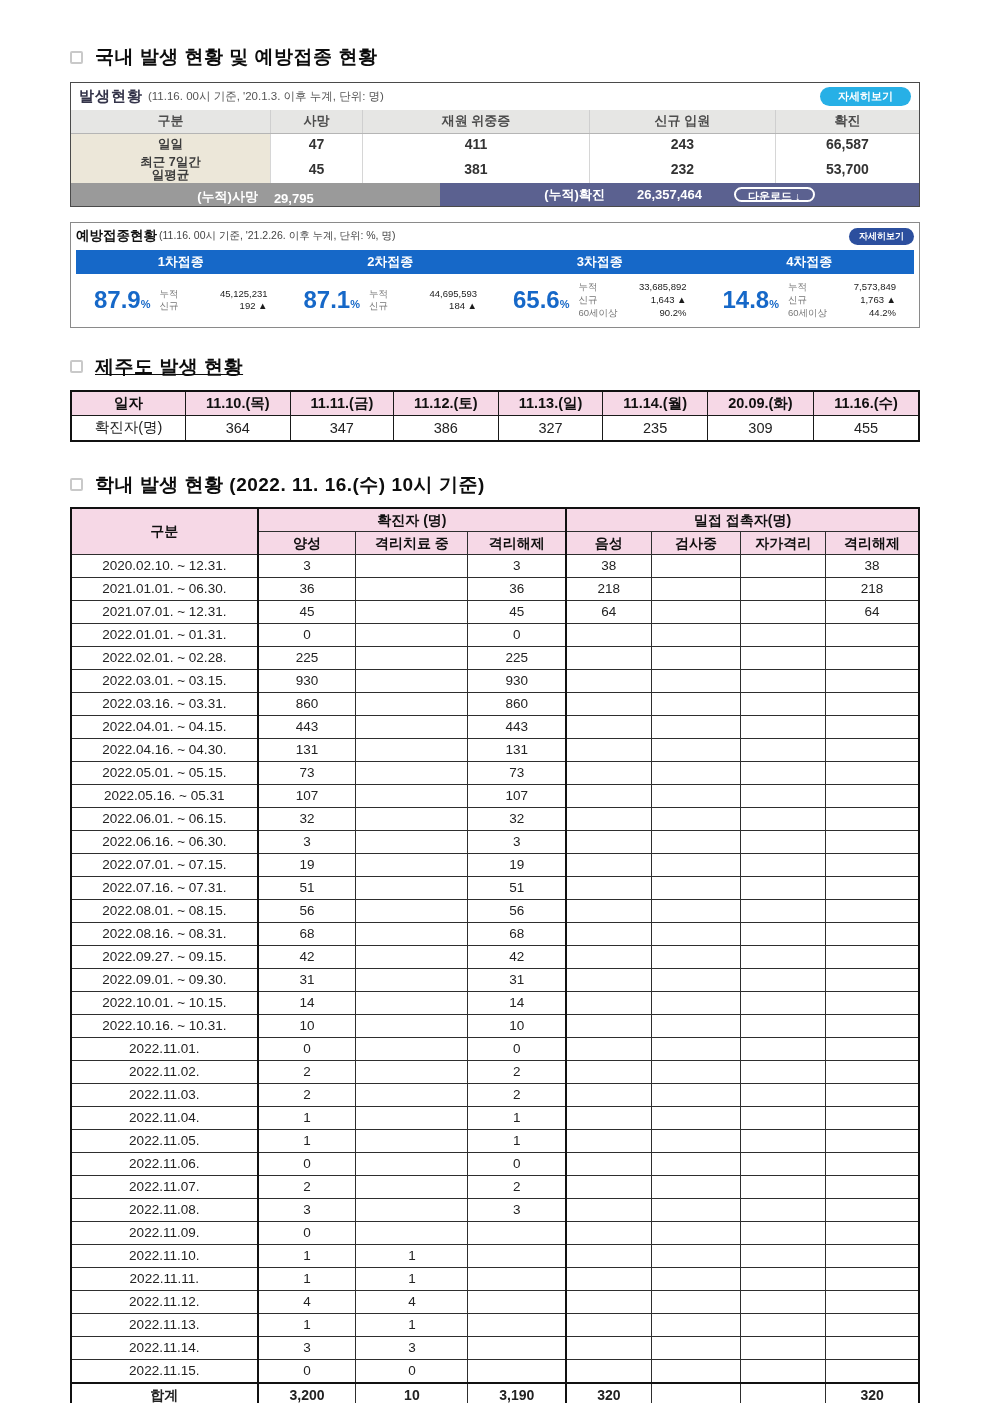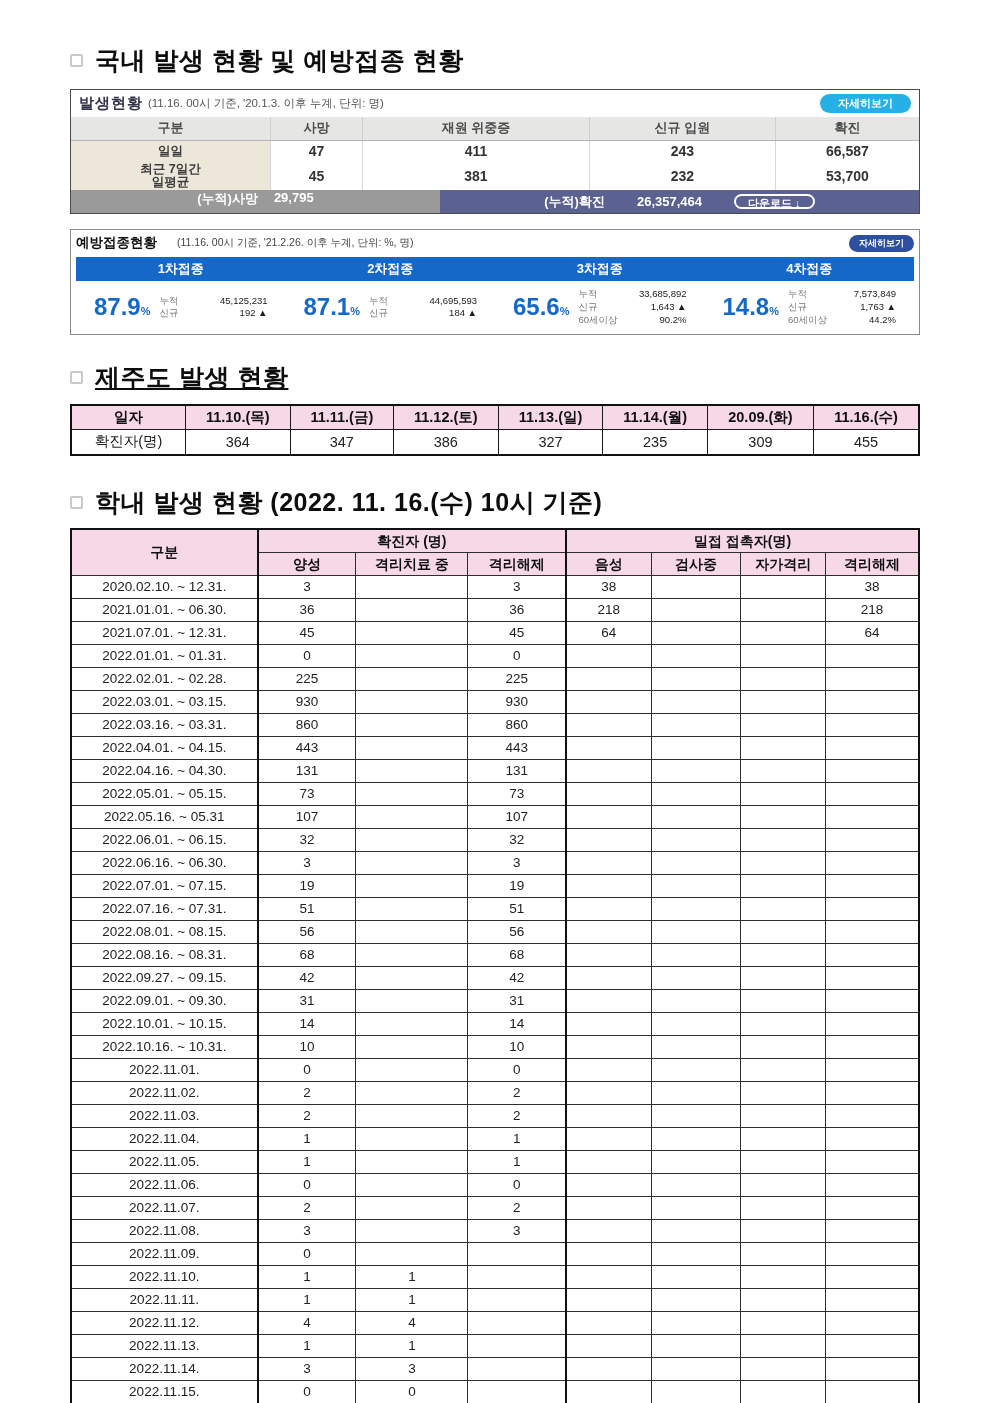--- a/index.html
+++ b/index.html
@@ -7,21 +7,21 @@
   body {
     width:992px; height:1403px;
     font-family:"Liberation Sans","DejaVu Sans",sans-serif;
     color:#222; position:relative;
   }
   .content { width:850px; margin-left:70px; }
 
   
   .sec-title {
     display:flex; align-items:center; gap:12px;
-    font-size:25px; font-weight:bold; color:#0d0d0d; letter-spacing:0.5px;
+    font-size:19px; font-weight:bold; color:#0d0d0d; letter-spacing:0.5px;
   }
   .sec-title .cb {
     width:13px; height:13px; border:2px solid #c9c9c9; border-radius:2px;
     flex:0 0 auto; background:#fff;
   }
   #sec1-title { padding-top:44px; }
   #sec2-title { margin-top:26px;text-decoration:underline; }
   #sec3-title { margin-top:30px; }
 
   
@@ -43,36 +43,36 @@
   .ob-table td {
     text-align:center; font-size:14px; font-weight:600; color:#333;
     height:22px; border-left:1px solid #d6d6d6;
   }
   .ob-table td.rowlabel {
     background:#ece7d9; font-size:12.5px; white-space:pre-line; line-height:1.05;
     border-left:none; color:#3c3c3c;
   }
   .ob-footer { display:flex; height:23px; color:#fff; font-weight:bold; font-size:13px; }
   .ob-footer .fl {
-    width:43.5%; background:#9a9a9a; display:flex; align-items:flex-start; justify-content:center; gap:16px;
+    width:43.5%; background:#9a9a9a; display:flex; align-items:flex-end; justify-content:center; gap:16px;
   }
   .ob-footer .fr {
     flex:1; background:#5b6190; display:flex; align-items:center; justify-content:center; gap:32px;
   }
   .pill-dl {
     border:2px solid #fff; border-radius:11px; padding:0 12px; font-size:11px;
     height:15px; line-height:14px; background:transparent; color:#fff; font-weight:bold;
     cursor:pointer; font-family:inherit;
   }
 
   
   .vx-box { border:1px solid #8a8a8a; margin-top:15px; padding:4px 5px 7px 5px; }
   .vx-head { display:flex; align-items:center; }
   .vx-title { font-weight:bold; font-size:13.5px; color:#111; }
-  .vx-sub { font-size:10.5px; color:#444; margin-left:20px; }
+  .vx-sub { font-size:10.5px; color:#444; margin-left:2px; }
   .pill-navy {
     margin-left:auto; background:#2c4f9e; color:#fff; font-size:9px; font-weight:bold;
     padding:2px 10px; border-radius:9px; border:none; cursor:pointer; font-family:inherit;
   }
   .vx-bar { display:flex; background:#1668c8; height:24px; margin-top:5px; }
   .vx-bar .vx-bar-label { flex:1; color:#fff; font-weight:bold; font-size:13px; text-align:center; line-height:24px; }
   .vx-stats { display:flex; margin-top:7px; }
   .vx-group { flex:1; display:flex; align-items:center; justify-content:center; gap:9px; }
   .vx-pct { color:#1668c8; font-weight:bold; font-size:24px; line-height:1; }
   .vx-pct .unit { font-size:11px; font-weight:bold; }

